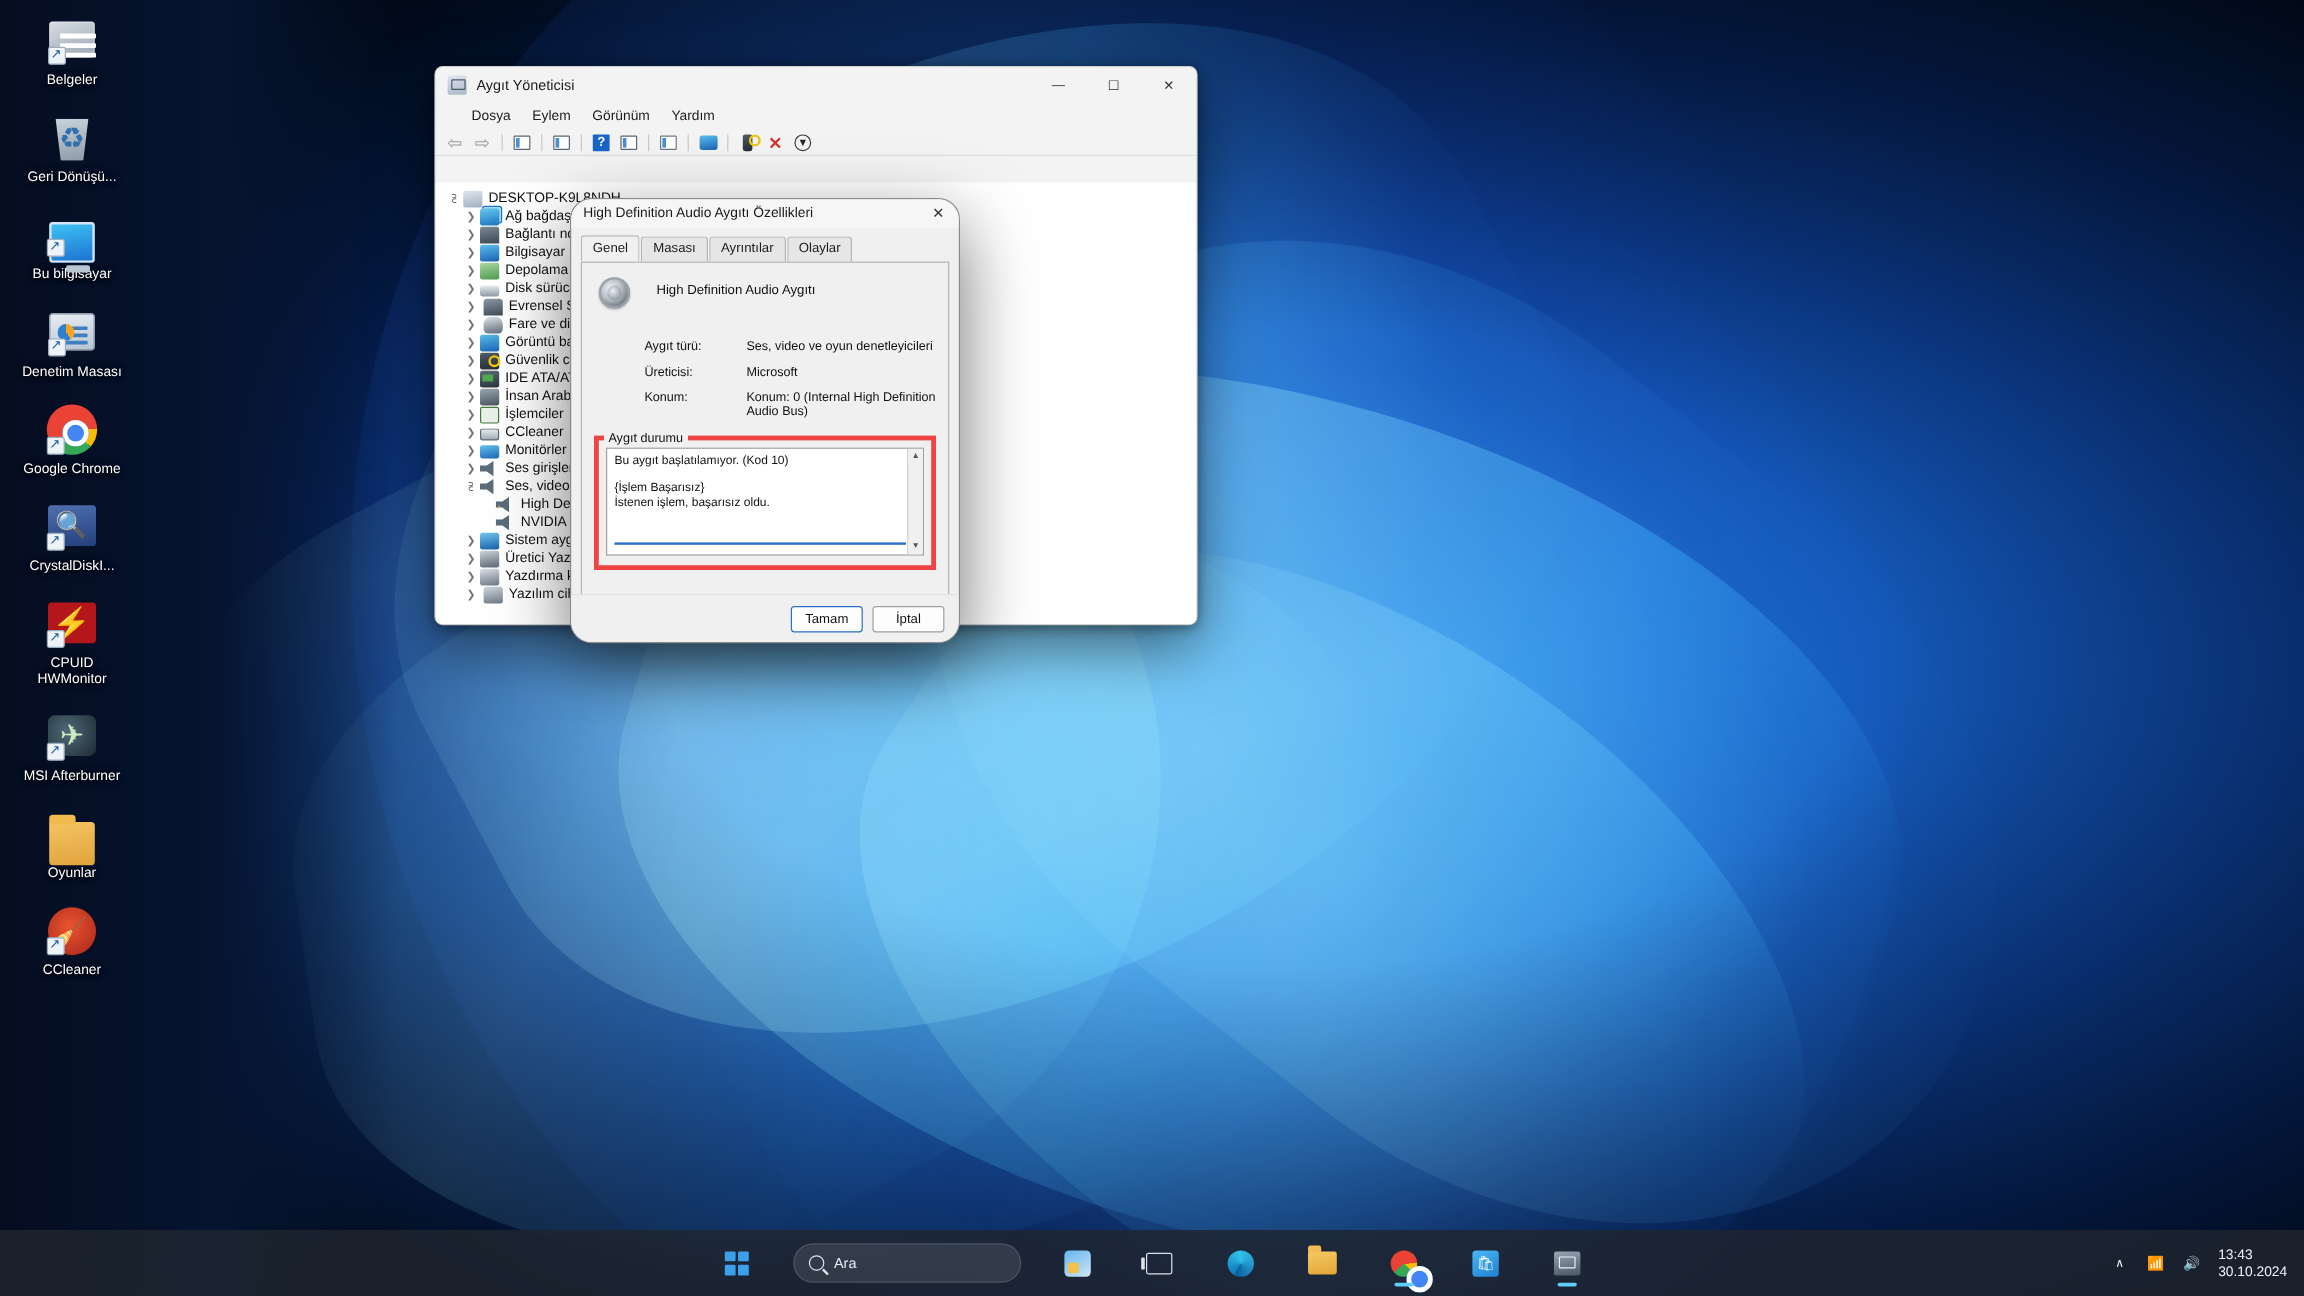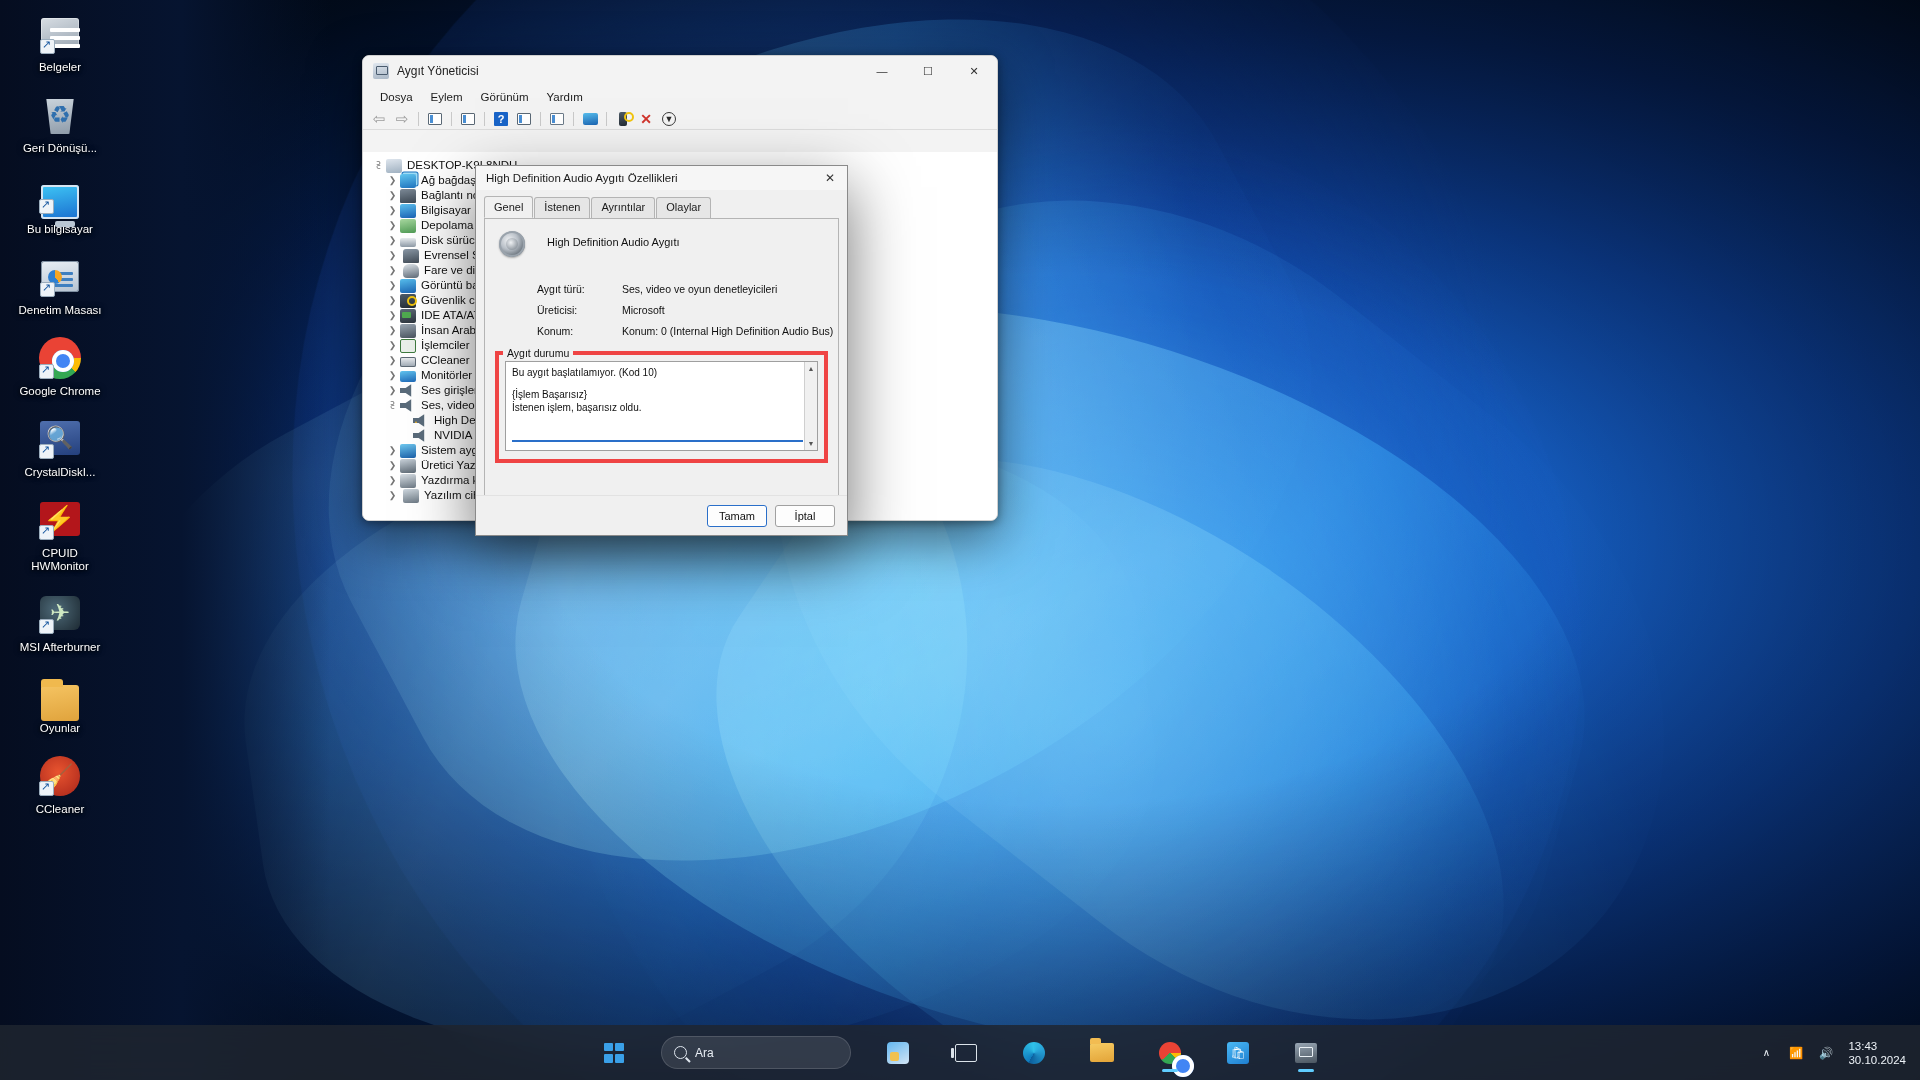--- a/index.html
+++ b/index.html
@@ -84,21 +84,21 @@
     padding-left:10px; -webkit-user-select:none; }
   #dm-titlebar .tbicon { width:16px; height:16px; margin-right:8px; position:relative;
     background:linear-gradient(170deg,#dfe6ee,#aab7c6); border-radius:2px; }
   #dm-titlebar .tbicon:after { content:""; position:absolute; left:3px; top:3px; width:10px; height:7px;
     border:1px solid #4a5b6e; border-radius:1px; }
   #dm-title { font-size:12px; color:#222; }
   #dm-wbtns { margin-left:auto; display:flex; height:30px; }
   #dm-wbtns div { width:46px; height:30px; display:flex; align-items:center; justify-content:center;
     font-size:11px; color:#333; }
 
-  #dm-menubar { height:22px; display:flex; align-items:center; padding-left:9px; background:#f3f3f3;
+  #dm-menubar { height:22px; display:flex; align-items:center; padding-left:22px; background:#f3f3f3;
     font-size:11.5px; color:#1b1b1b; gap:2px; }
   #dm-menubar span { padding:2px 8px; border-radius:3px; }
 
   #dm-toolbar { height:22px; display:flex; align-items:center; padding:0 6px; gap:3px;
     background:#f3f3f3; border-bottom:1px solid #dcdcdc; }
   .tb { width:20px; height:18px; position:relative; display:flex; align-items:center; justify-content:center;
     font-size:12px; color:#444; }
   .tbsep { width:1px; height:14px; background:#c9c9c9; margin:0 3px; }
   .arrowgray { color:#9a9a9a; font-size:15px; }
   .sq { width:14px; height:12px; border:1px solid #5a6875; background:#fff; border-radius:1px; position:relative; }
@@ -142,22 +142,22 @@
   .i-fw   { background:linear-gradient(170deg,#c9d2da,#5b6772); border-radius:2px; }
   .i-print{ background:linear-gradient(170deg,#d9e0e6,#6c7883); border-radius:2px; }
   .i-swd  { background:linear-gradient(170deg,#cfd8df,#6c7883); border-radius:2px; width:10px; margin-left:3px; }
   .warn { position:absolute; left:-2px; bottom:-2px; width:0; height:0;
     border-left:5px solid transparent; border-right:5px solid transparent; border-bottom:9px solid #f0b429; }
   .warn:after { content:"!"; position:absolute; left:-1.5px; top:2px; font-size:6px; color:#3a2c00; font-weight:bold; }
   .hostIcon { width:16px; height:14px; position:relative; margin-right:5px;
     background:linear-gradient(170deg,#dfe6ee,#9fb0c0); border-radius:2px; }
 
   
-  #props { position:absolute; left:475px; top:165px; width:373px; height:371px;
-    background:#f0f0f0; border:1px solid #8a8a8a; border-radius:0;
+  #props { position:absolute; left:475px; top:165px; width:325px; height:371px;
+    background:#f0f0f0; border:1px solid #8a8a8a; border-radius:18px;
     box-shadow:0 22px 60px rgba(0,0,0,.55); overflow:hidden; }
   #props-title { height:24px; display:flex; align-items:center; padding-left:10px;
     font-size:11.5px; color:#1a1a1a; background:#f6f6f6; }
   #props-close { margin-left:auto; width:34px; height:24px; display:flex; align-items:center;
     justify-content:center; font-size:12px; color:#333; }
 
   #tabstrip { display:flex; padding:6px 0 0 8px; font-size:11px; }
   .tab { padding:3px 9px 4px 9px; border:1px solid #b4b4b4; border-bottom:none;
     background:#e6e6e6; color:#1a1a1a; border-radius:3px 3px 0 0; margin-right:1px; position:relative; top:1px; }
   .tab.active { background:#f0f0f0; border-bottom:1px solid #f0f0f0; top:0; padding-top:4px; }
@@ -517,21 +517,21 @@
 
 <div id="props">
 
   <div id="props-title">
     <span>High Definition Audio Aygıtı Özellikleri</span>
     <div id="props-close">✕</div>
   </div>
 
   <div id="tabstrip">
     <div class="tab active">Genel</div>
-    <div class="tab">İstenen</div>
+    <div class="tab">Masası</div>
     <div class="tab">Ayrıntılar</div>
     <div class="tab">Olaylar</div>
   </div>
 
   <div id="tabpage">
 
     <div id="dev-head">
       <div id="dev-speaker"></div>
       <div id="dev-name">High Definition Audio Aygıtı</div>
     </div>

